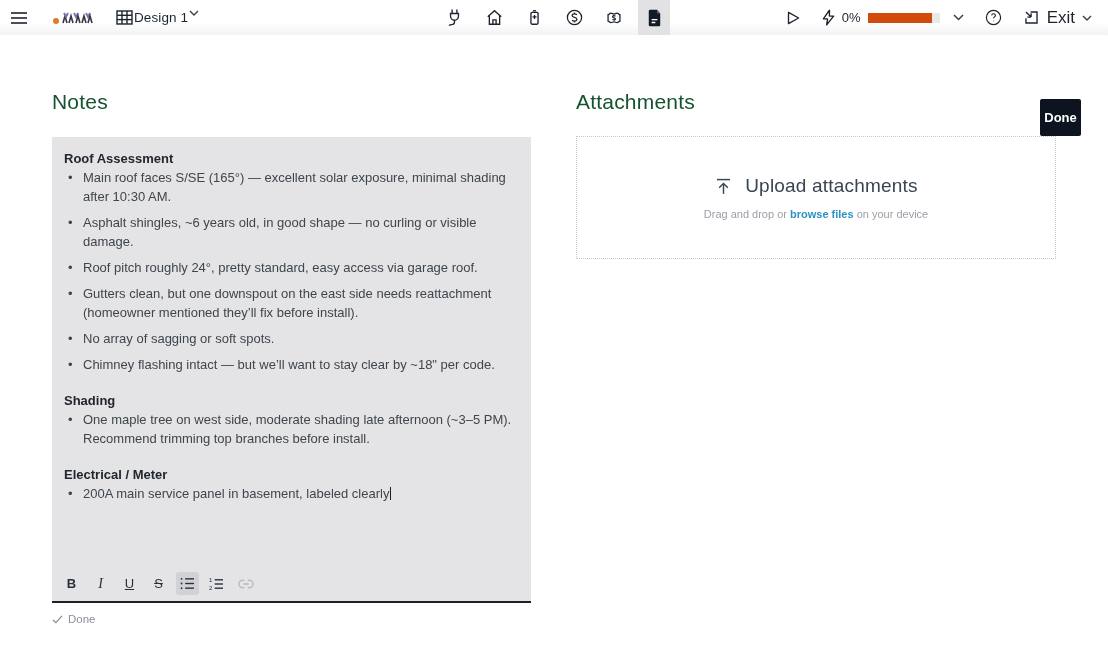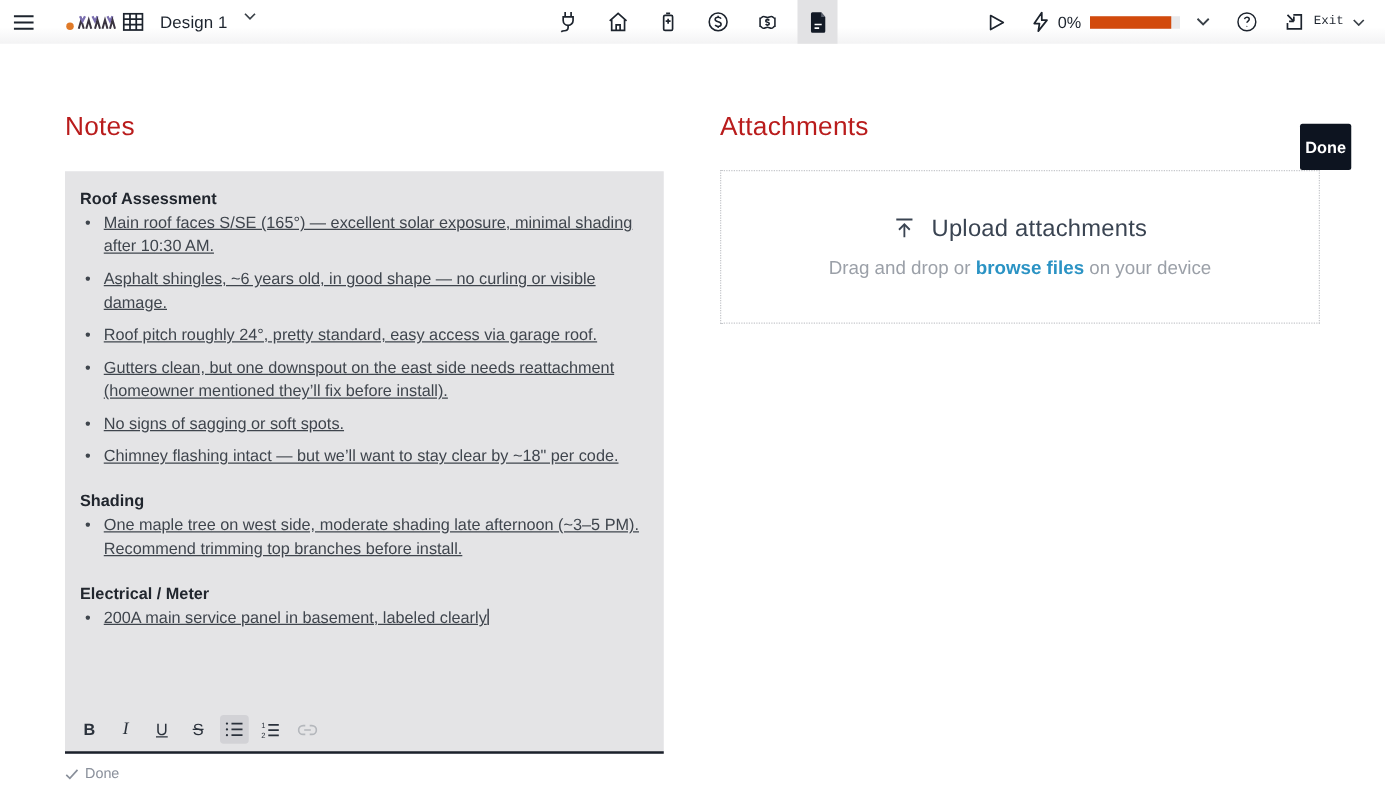--- a/index.html
+++ b/index.html
@@ -5,76 +5,76 @@
   * { margin:0; padding:0; box-sizing:border-box; }
   html,body { width:1108px; height:645px; background:#ffffff;
     font-family:"Liberation Sans", sans-serif; color:#3a4148; overflow:hidden; }
 
   
   .topbar { position:relative; height:35px; display:flex; align-items:center;
     background:linear-gradient(#ffffff 62%, #f3f3f4 100%); }
   .tb-left { display:flex; align-items:center; height:100%; }
   .hamburger { width:38px; height:100%; display:flex; align-items:center; justify-content:center; cursor:pointer; }
   .logo { width:46px; height:16px; margin-left:14px; }
-  .design-switch { display:flex; align-items:flex-start; gap:13px; cursor:pointer; }
+  .design-switch { display:flex; align-items:flex-start; gap:1px; margin-left:18px; cursor:pointer; }
   .design-label { font-size:13.5px; font-weight:500; color:#1d242e; letter-spacing:.1px; }
   .tb-center { position:absolute; left:50%; top:0; transform:translateX(-50%);
     height:100%; display:flex; align-items:stretch; gap:8px; }
   .tb-tool { width:32px; display:flex; align-items:center; justify-content:center; cursor:pointer; color:#1d242e; }
   .tb-tool.active { background:#e2e2e4; }
   .tb-right { margin-left:auto; display:flex; align-items:center; gap:20px; padding-right:16px; height:100%; }
   .energy { display:flex; align-items:center; gap:7px; cursor:pointer; }
   .energy-pct { font-size:13px; color:#1d242e; }
   .progress-track { width:72px; height:10px; background:#e9e9eb; position:relative; }
   .progress-fill { position:absolute; left:0; top:0; bottom:0; background:#d24a0c; }
   .exit-group { display:flex; align-items:center; gap:7px; cursor:pointer; }
-  .exit-label { font-size:10px; color:#1d242e;font-family:Liberation Mono, monospace; }
+  .exit-label { font-size:17px; color:#1d242e; }
   .icon-btn { display:flex; align-items:center; justify-content:center; cursor:pointer; color:#1d242e; }
 
   
   .done-btn { position:absolute; top:64px; right:27px; width:41px; height:37px;
     background:#0d1420; color:#ffffff; font-size:13px; font-weight:700;
     border:none; border-radius:2px; cursor:pointer; font-family:Liberation Sans, sans-serif; }
 
   
   .content { position:relative; }
-  .col-title { font-size:21px; font-weight:400; color:#b91c1c; letter-spacing:.2px; }
+  .col-title { font-size:21px; font-weight:400; color:#14532d; letter-spacing:.2px; }
   .notes-col { position:absolute; left:52px; top:55px; width:479px; }
   .attach-col { position:absolute; left:576px; top:55px; width:480px; }
 
   
   .notes-editor { margin-top:23px; height:466px; background:#e4e4e6;
     border-bottom:2px solid #1b212b; display:flex; flex-direction:column; }
   .notes-content { padding:12px 14px 0 12px; font-size:13px; line-height:19px; color:#3f454d; flex:1 1 auto; overflow:hidden; }
   .note-heading { font-weight:700; color:#21262e; }
   .note-section + .note-section { margin-top:17px; }
   .note-list { list-style:none; padding-left:19px; }
-  .note-list li { position:relative; margin-bottom:7px;text-decoration:underline; }
+  .note-list li { position:relative; margin-bottom:7px; }
   .note-list li::before { content:"•"; position:absolute; left:-15px; top:0; color:#3f454d; }
   .caret { display:inline-block; width:1px; height:13px; background:#1b212b; vertical-align:-2px; margin-left:1px; }
 
   .fmt-toolbar { display:flex; align-items:center; gap:6px; padding:4px 8px 6px 8px; }
   .fmt-btn { width:23px; height:23px; display:flex; align-items:center; justify-content:center;
     border-radius:3px; cursor:pointer; color:#2a313b; font-size:13px; }
   .fmt-btn.active { background:#d2d2d6; }
   .fmt-btn.disabled { color:#b4b7bc; cursor:default; }
   .fmt-b { font-weight:700; }
   .fmt-i { font-style:italic; font-family:"Liberation Serif",serif; font-size:14px; }
   .fmt-u { text-decoration:underline; }
   .fmt-s { text-decoration:line-through; }
 
   .saved-row { display:flex; align-items:center; gap:5px; margin-top:10px; color:#8a909b; font-size:11.5px; }
 
   
   .upload-box { margin-top:22px; height:123px; background:#ffffff;
     border:1px dotted #c6c8cc; display:flex; flex-direction:column;
     align-items:center; justify-content:center; cursor:pointer; }
-  .upload-main { display:flex; align-items:flex-start; gap:12px; color:#3a4452; }
+  .upload-main { display:flex; align-items:center; gap:12px; color:#3a4452; }
   .upload-label { font-size:19px; letter-spacing:.2px; }
-  .upload-sub { margin-top:11px; font-size:15px; color:#9ba0a8; }
+  .upload-sub { margin-top:11px; font-size:11px; color:#9ba0a8; }
   .browse-link { color:#2b93c4; font-weight:700; cursor:pointer; }
 
   svg { display:block; }
 </style>
 </head>
 <body>
 
 <div class="topbar">
   <div class="tb-left">
     <div class="hamburger">
@@ -227,21 +227,21 @@
     <div class="col-title">Notes</div>
     <div class="notes-editor">
       <div class="notes-content">
           <div class="note-section">
             <div class="note-heading">Roof Assessment</div>
             <ul class="note-list">
               <li>Main roof faces S/SE (165°) — excellent solar exposure, minimal shading after 10:30 AM.</li>
               <li>Asphalt shingles, ~6 years old, in good shape — no curling or visible damage.</li>
               <li>Roof pitch roughly 24°, pretty standard, easy access via garage roof.</li>
               <li>Gutters clean, but one downspout on the east side needs reattachment (homeowner mentioned they’ll fix before install).</li>
-              <li>No signs of sagging or soft spots.</li>
+              <li>No array of sagging or soft spots.</li>
               <li>Chimney flashing intact — but we’ll want to stay clear by ~18" per code.</li>
             </ul>
           </div>
           <div class="note-section">
             <div class="note-heading">Shading</div>
             <ul class="note-list">
               <li>One maple tree on west side, moderate shading late afternoon (~3–5 PM). Recommend trimming top branches before install.</li>
             </ul>
           </div>
           <div class="note-section">

